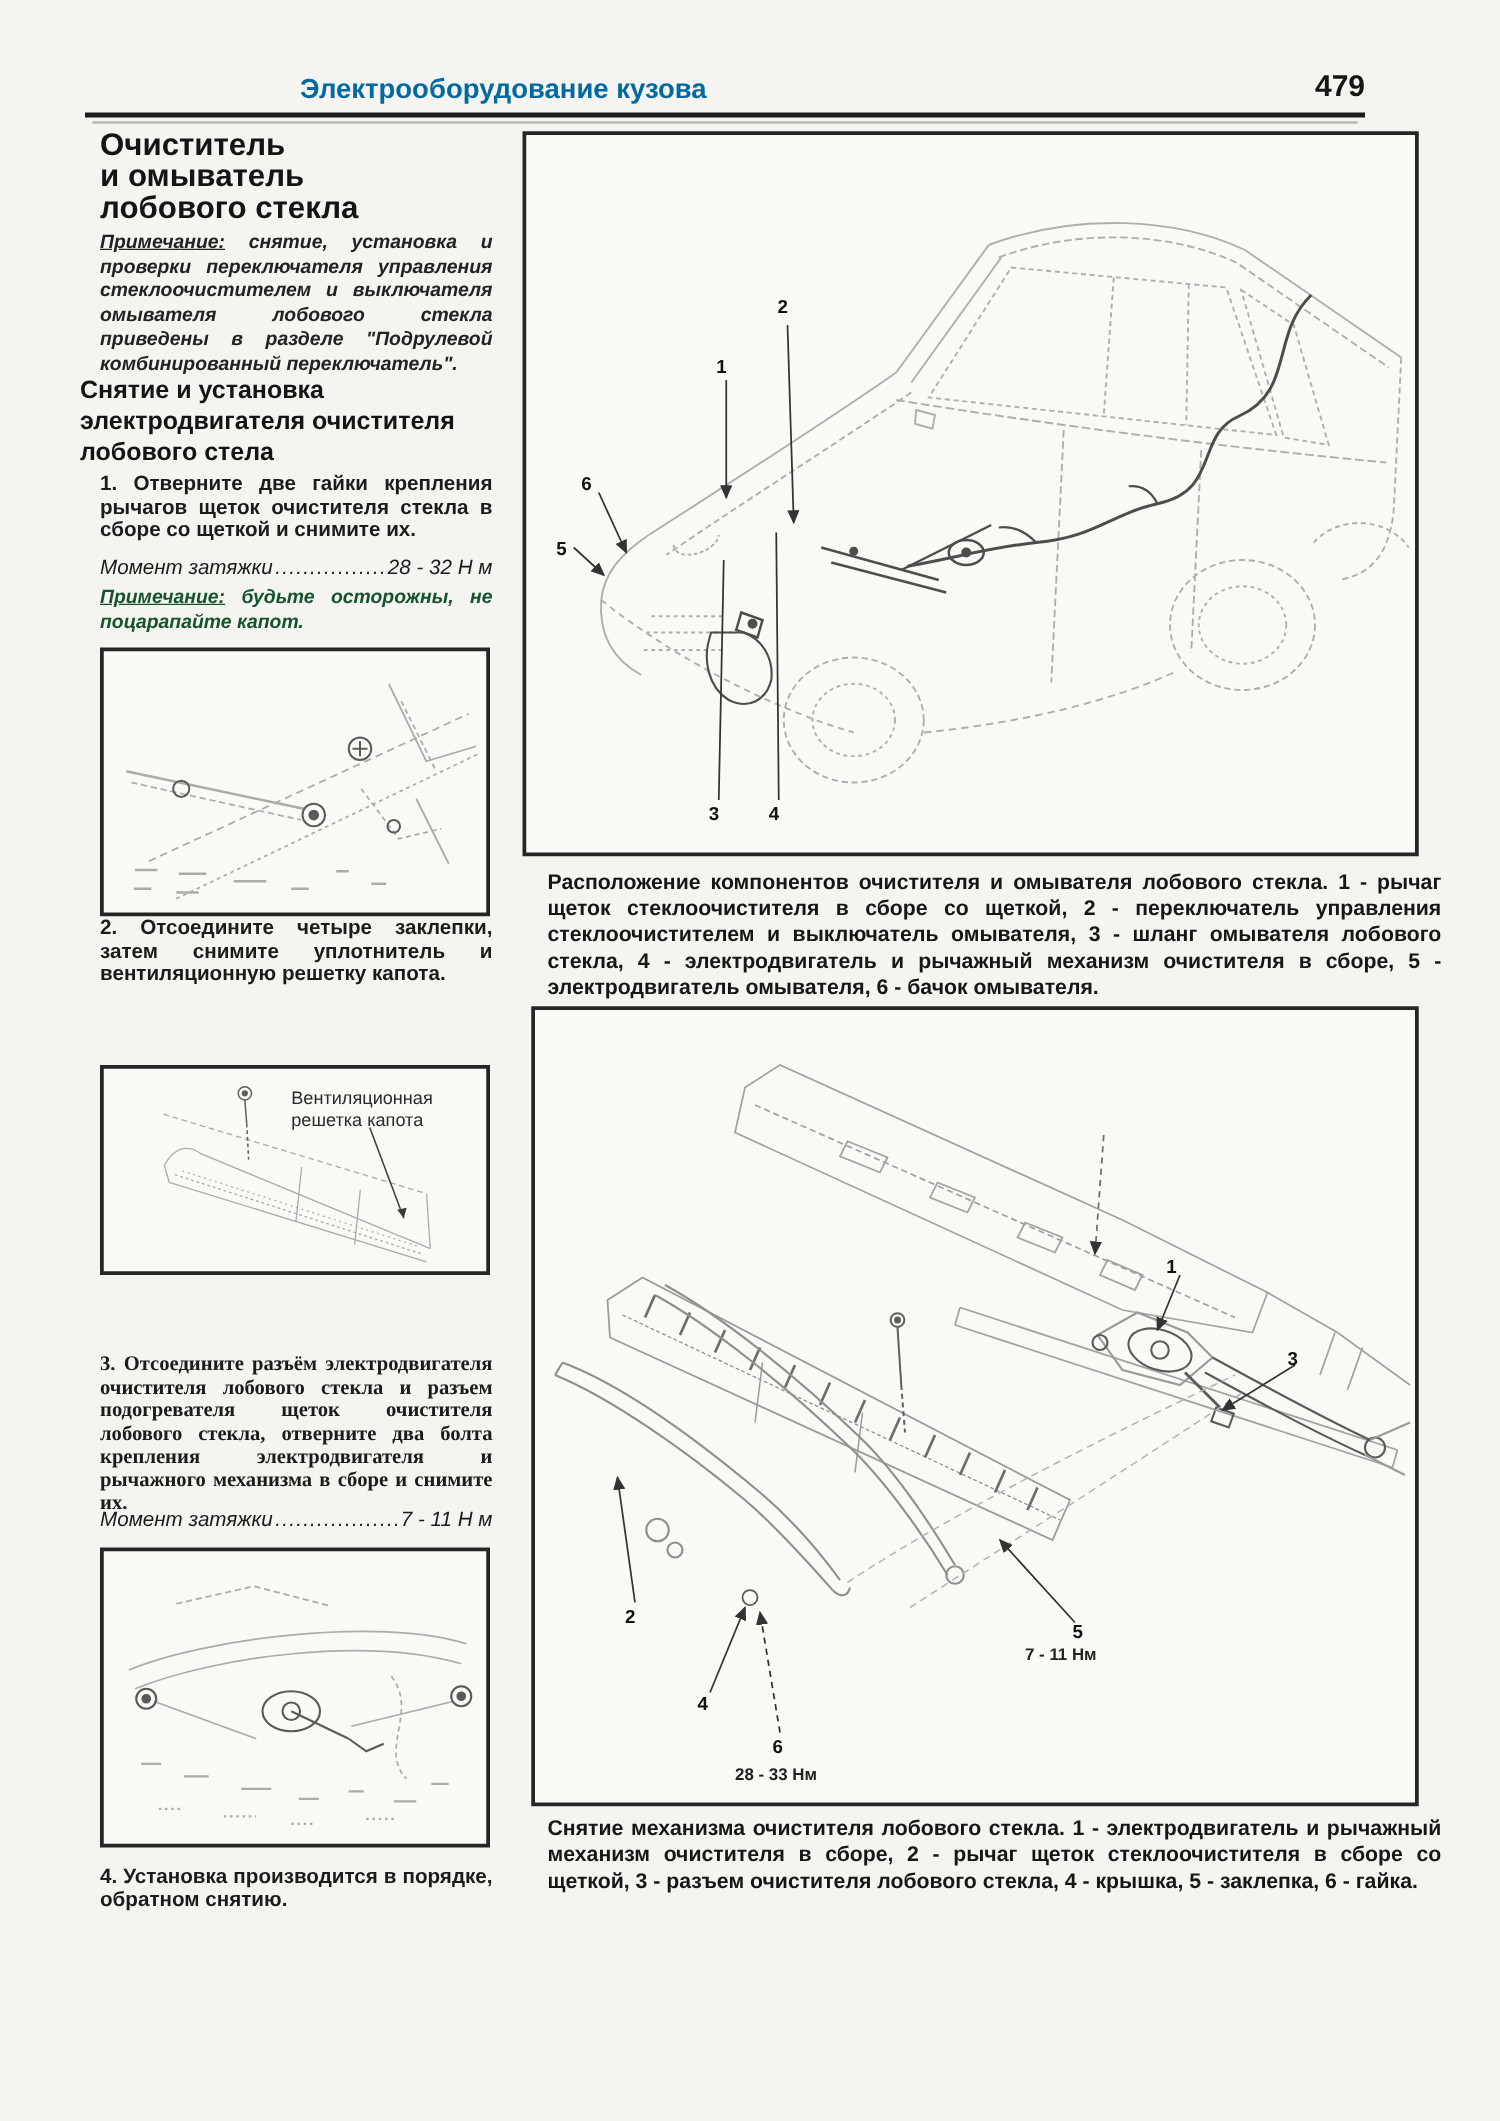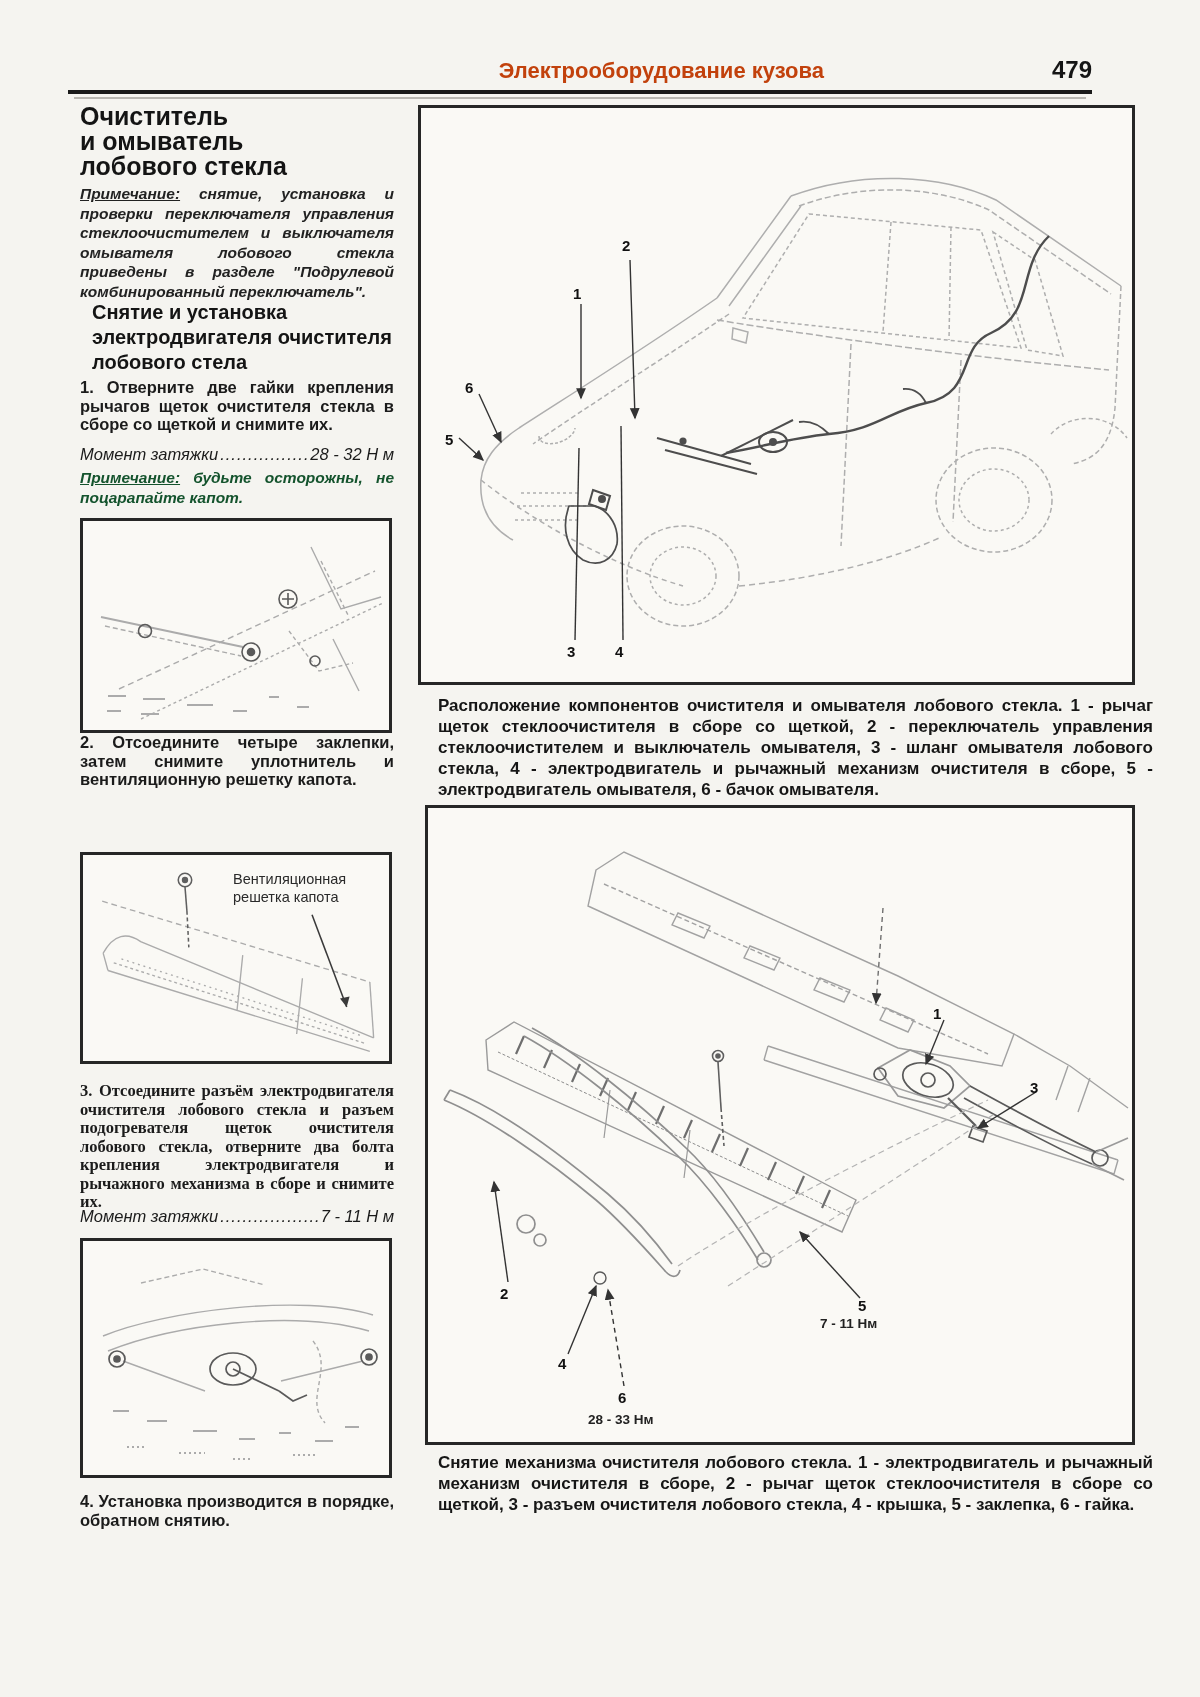--- a/index.html
+++ b/index.html
@@ -4,30 +4,30 @@
 <style>
   html,body{margin:0;padding:0;}
   body{
     width:1200px;height:1697px;position:relative;overflow:hidden;
     background:#f5f4f0;
     font-family:"Liberation Sans",sans-serif;
     color:#1c1c1c;
   }
   .abs{position:absolute;}
   
-  .hdr-title{left:224px;top:58px;width:600px;text-align:right;
-    font:700 22px/26px "Liberation Sans",sans-serif;color:#c2410c;}
+  .hdr-title{left:240px;top:58px;width:600px;text-align:left;
+    font:700 22px/26px "Liberation Sans",sans-serif;color:#0369a1;}
   .hdr-page{left:1000px;top:56px;width:92px;text-align:right;
     font:700 24px/28px "Liberation Sans",sans-serif;color:#151515;}
   .hdr-rule{left:68px;top:90px;width:1024px;height:4px;background:#1a1a1a;}
   .hdr-rule2{left:74px;top:97px;width:1012px;height:2px;background:#b9b7b2;}
   
   .h1{left:80px;top:104px;width:320px;
     font:700 25px/25px "Liberation Sans",sans-serif;color:#141414;}
-  .h2{left:92px;top:300px;width:318px;
+  .h2{left:64px;top:300px;width:318px;
     font:700 20px/25px "Liberation Sans",sans-serif;color:#141414;}
   .note{left:80px;top:184px;width:314px;text-align:justify;
     font:italic 700 15.5px/19.5px "Liberation Sans",sans-serif;color:#222;}
   .note .nlabel{text-decoration:underline;}
   .step{width:314px;text-align:justify;
     font:700 16.5px/18.5px "Liberation Sans",sans-serif;color:#1b1b1b;}
   .step1{left:80px;top:378px;}
   .step2{left:80px;top:713px;margin-top:20px;}
   .step3{left:80px;top:1082px;font-family:Liberation Serif, serif;}
   .step4{left:80px;top:1492px;}
@@ -35,21 +35,21 @@
     font:italic 400 16.5px/20px "Liberation Sans",sans-serif;color:#1b1b1b;}
   .torque .dots{flex:1;overflow:hidden;white-space:nowrap;letter-spacing:1px;padding:0 2px;}
   .torque1{left:80px;top:444px;}
   .torque2{left:80px;top:1206px;}
   .note2{left:80px;top:468px;width:314px;text-align:justify;
     font:italic 700 15.5px/19.5px "Liberation Sans",sans-serif;color:#14532d;}
   .note2 .nlabel{text-decoration:underline;}
   
   .figbox{border:3px solid #262626;background:#faf9f5;box-sizing:border-box;}
   .figA{left:80px;top:518px;width:312px;height:215px;}
-  .figB{left:80px;top:852px;width:312px;height:212px;}
+  .figB{left:80px;top:852px;width:312px;height:168px;}
   .figC{left:80px;top:1238px;width:312px;height:240px;}
   .fig1{left:418px;top:105px;width:717px;height:580px;}
   .fig2{left:425px;top:805px;width:710px;height:640px;}
   .figbox svg{display:block;width:100%;height:100%;}
   .caption{text-align:justify;
     font:700 17px/21px "Liberation Sans",sans-serif;color:#161616;margin-left:18px;}
   .cap1{left:420px;top:695px;width:715px;}
   .cap2{left:420px;top:1452px;width:715px;}
   
   .co{position:absolute;font:700 15px/15px "Liberation Sans",sans-serif;color:#111;}

